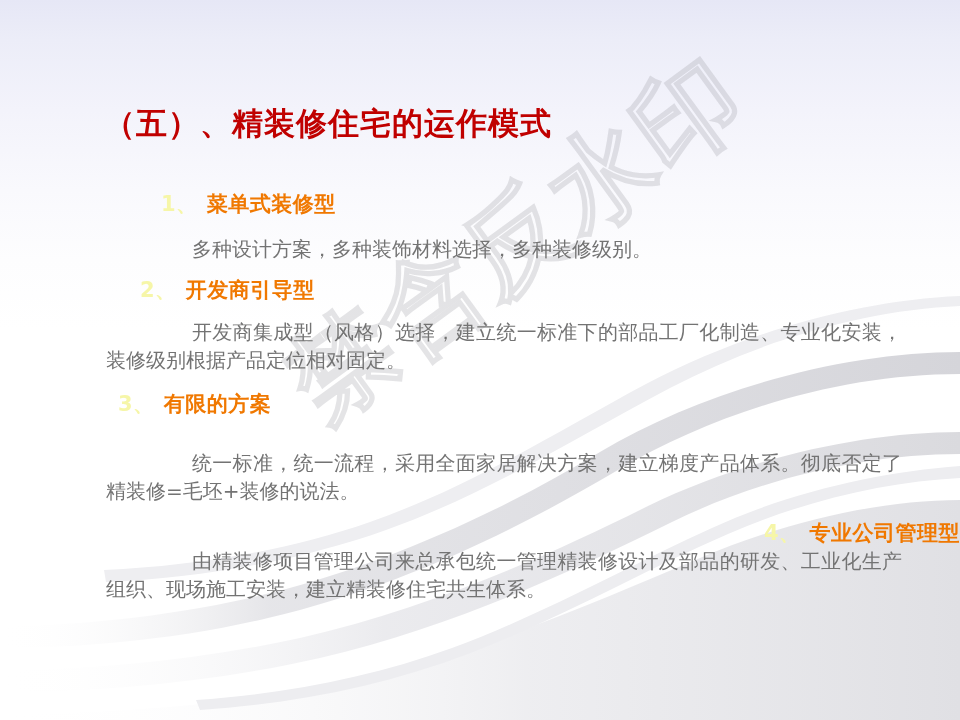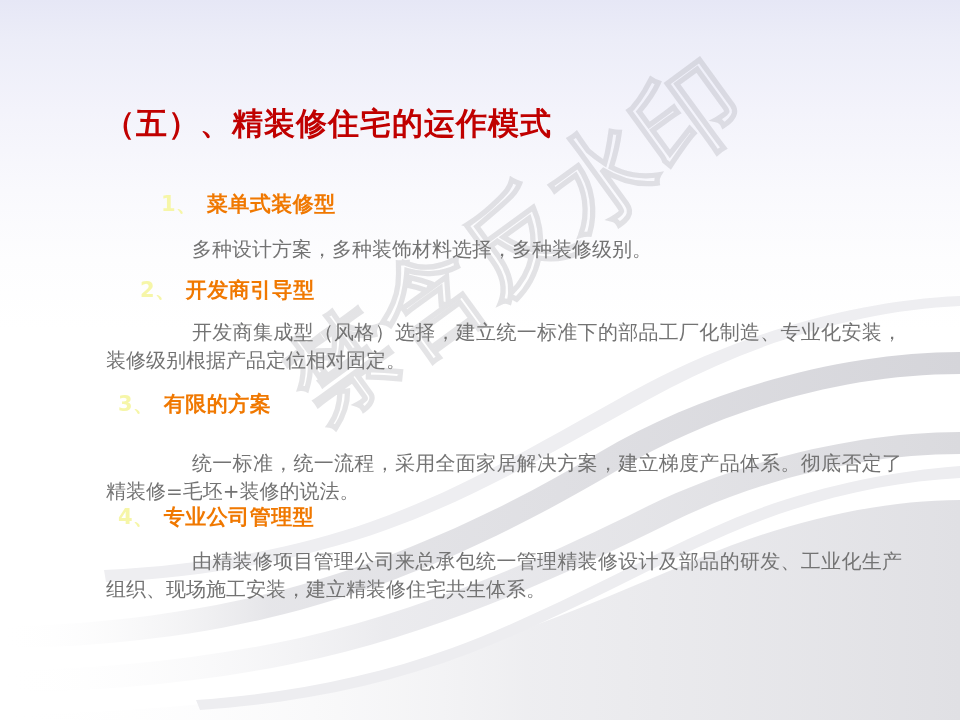--- a/index.html
+++ b/index.html
@@ -173,21 +173,21 @@
 
     <div class="block" style="top:391px;">
       <div class="heading">
         <span class="num">3、</span><span>有限的方案</span>
       </div>
     </div>
     <div class="block" style="top:449px;">
       <div class="para">统一标准，统一流程，采用全面家居解决方案，建立梯度产品体系。彻底否定了精装修=毛坯+装修的说法。</div>
     </div>
 
-    <div class="block" style="top:504px;">
+    <div class="block" style="top:520px;text-align:right;">
       <div class="heading">
         <span class="num">4、</span><span>专业公司管理型</span>
       </div>
     </div>
     <div class="block" style="top:547px;">
       <div class="para">由精装修项目管理公司来总承包统一管理精装修设计及部品的研发、工业化生产组织、现场施工安装，建立精装修住宅共生体系。</div>
     </div>
 
   </div>
 </div>

